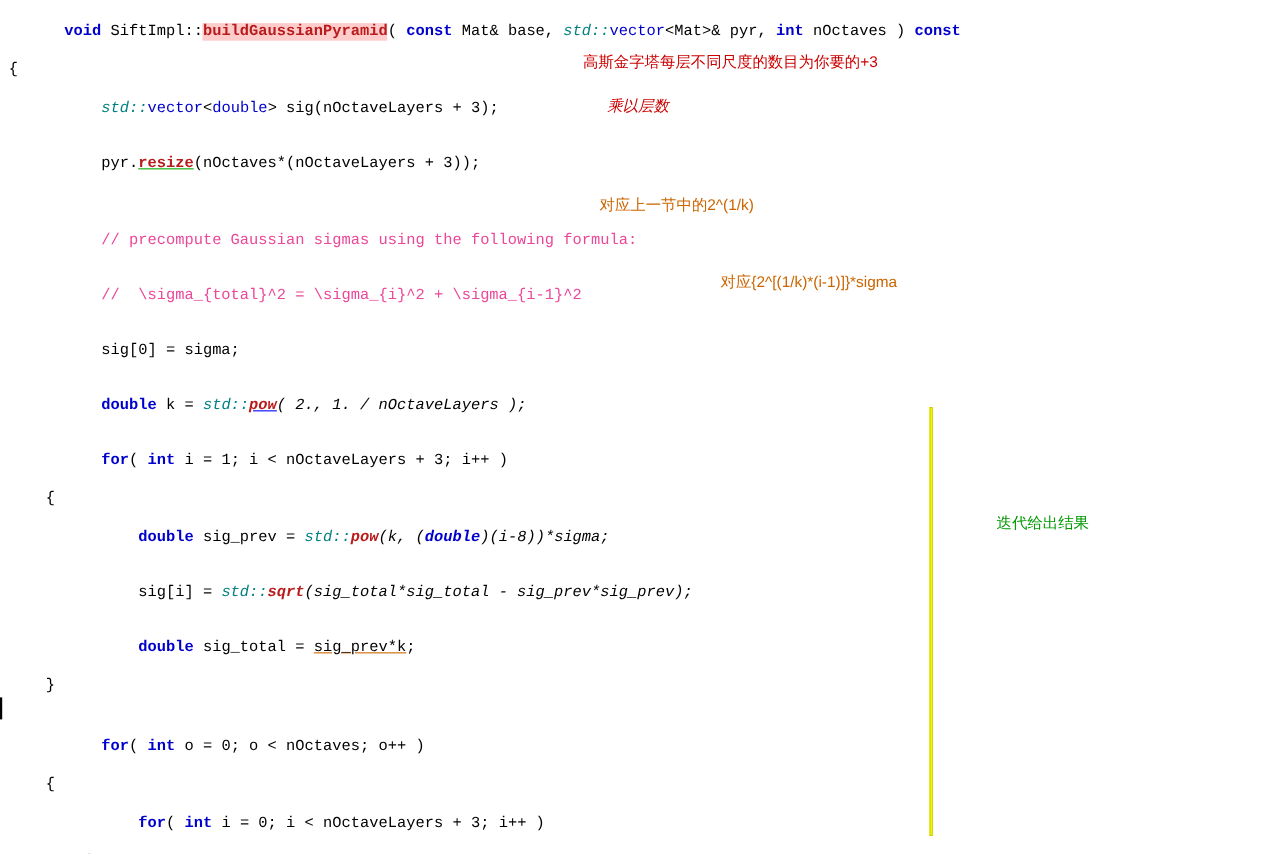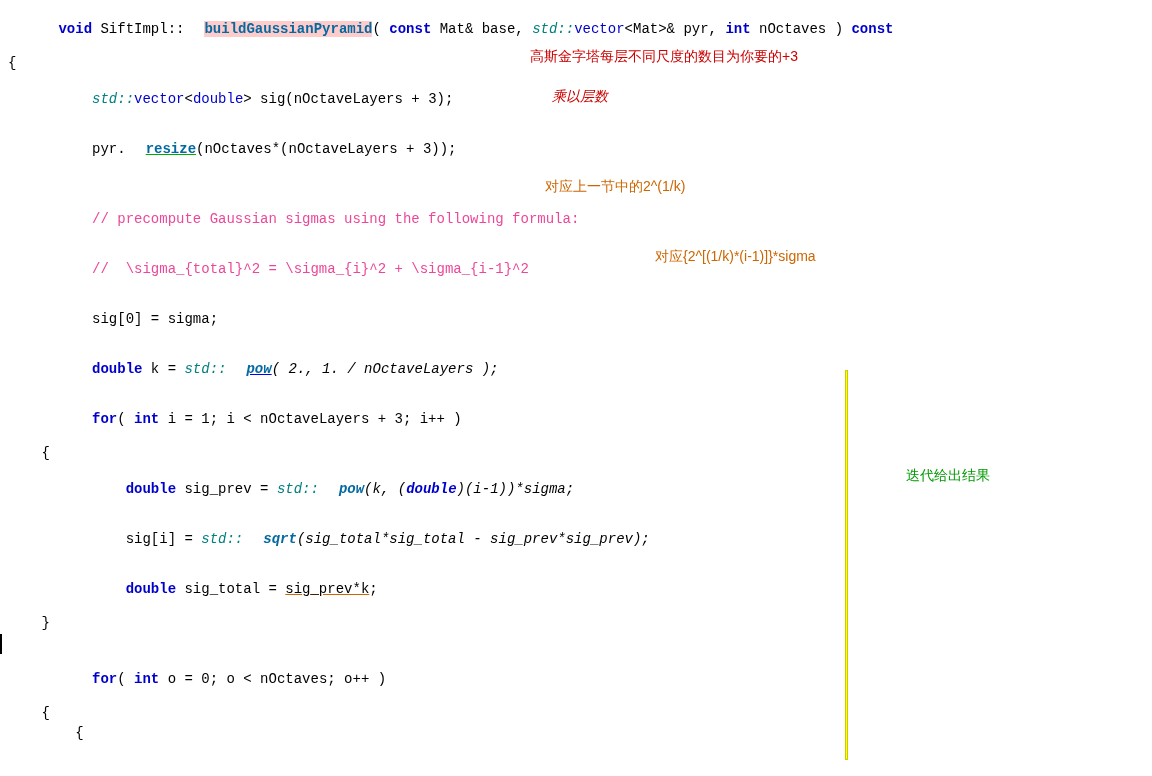--- a/index.html
+++ b/index.html
@@ -27,21 +27,21 @@
       position: relative;
       white-space: pre;
     }
     .line-content {
       padding-left: 8px;
       display: inline;
     }
     
     .kw { color: #0000cc; font-weight: bold; } 
     .type { color: #0000cc; } 
-    .fn { color: #0369a1; font-weight: bold; margin-left: 20px; } 
+    .fn { color: #b91c1c; font-weight: bold; } 
     .std { color: #008080; font-style: italic; }
     .comment { color: #ec4899; }
     .normal { color: #000000; }
     .annotation-red { color: #cc0000; font-size: 14px; font-family: 'Microsoft YaHei', Arial, sans-serif; }
     .annotation-green { color: #009900; font-size: 14px; font-family: 'Microsoft YaHei', Arial, sans-serif; }
     .annotation-orange { color: #cc6600; font-size: 14px; font-family: 'Microsoft YaHei', Arial, sans-serif; }
 
     
     .underline-green { text-decoration: underline; text-decoration-color: #00aa00; color: inherit; }
     .underline-blue { text-decoration: underline; text-decoration-color: #0000ff; color: inherit; }
@@ -126,21 +126,21 @@
       <span class="kw">    for</span><span class="normal">( </span><span class="kw">int</span><span class="normal"> i = 1; i &lt; nOctaveLayers + 3; i++ )</span>
     </span>
   </div>
 
   <div class="code-line">
     <span class="line-content"><span class="normal">    {</span></span>
   </div>
 
   <div class="code-line">
     <span class="line-content">
-      <span class="kw">        double</span><span class="normal"> sig_prev = </span><span class="std italic">std::</span><span class="fn italic">pow</span><span class="normal italic">(k, (</span><span class="kw italic">double</span><span class="normal italic">)(i-1))*sigma;</span>
+      <span class="kw">        double</span><span class="normal"> sig_prev = </span><span class="std italic">std::</span><span class="fn italic">pow</span><span class="normal italic">(k, (</span><span class="kw italic">double</span><span class="normal italic">)(i-8))*sigma;</span>
     </span>
   </div>
 
   <div class="code-line">
     <span class="line-content">
       <span class="normal">        sig[i] = </span><span class="std italic">std::</span><span class="fn italic">sqrt</span><span class="normal italic">(sig_total*sig_total - sig_prev*sig_prev);</span>
     </span>
   </div>
 
   <div class="code-line">
@@ -160,20 +160,25 @@
   <div class="code-line">
     <span class="line-content">
       <span class="kw">    for</span><span class="normal">( </span><span class="kw">int</span><span class="normal"> o = 0; o &lt; nOctaves; o++ )</span>
     </span>
   </div>
 
   <div class="code-line">
     <span class="line-content"><span class="normal">    {</span></span>
   </div>
 
+  <div class="code-line">
+    <span class="line-content">
+      <span class="kw">        for</span><span class="normal">( </span><span class="kw">int</span><span class="normal"> i = 0; i &lt; nOctaveLayers + 3; i++ )</span>
+    </span>
+  </div>
 
   <div class="code-line">
     <span class="line-content"><span class="normal">        {</span></span>
   </div>
 
   <div class="yellow-bar"></div>
 
   <div class="ann1 annotation-red">高斯金字塔每层不同尺度的数目为你要的+3</div>
   <div class="ann3 annotation-red">乘以层数</div>
   <div class="ann4 annotation-orange">对应上一节中的2^(1/k)</div>

